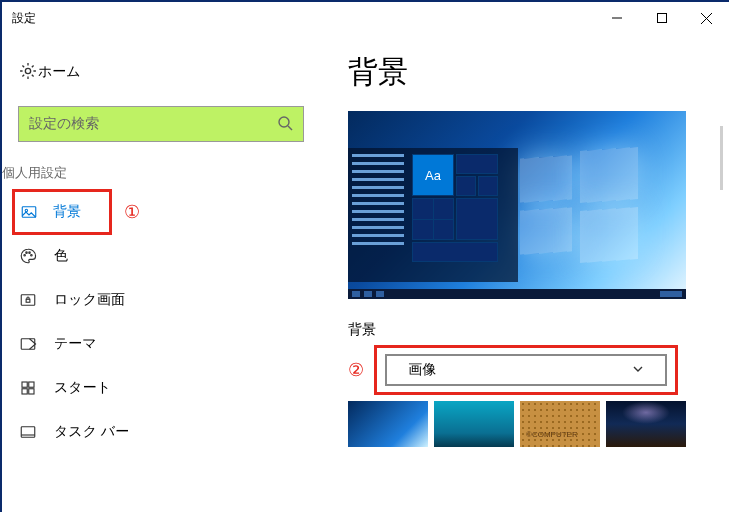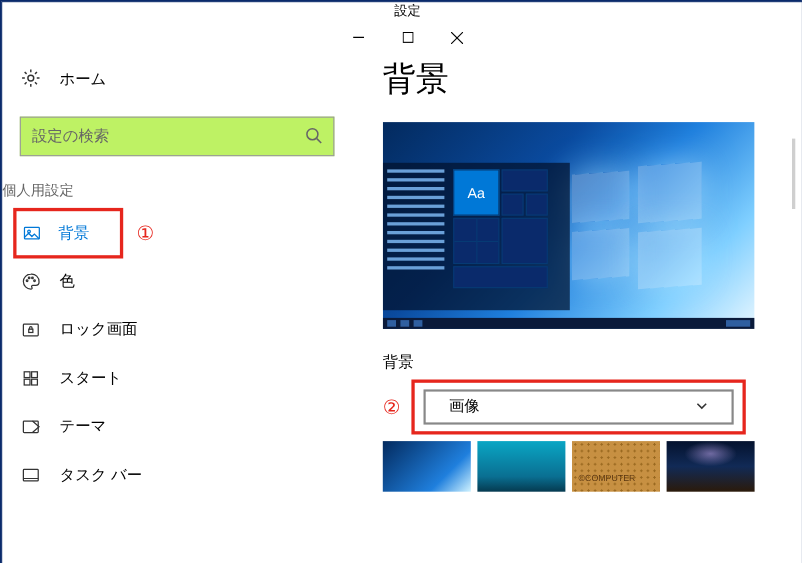--- a/index.html
+++ b/index.html
@@ -10,41 +10,40 @@
     color: #000;
     overflow: hidden;
     border: 1px solid #0a2a6b;
     box-sizing: border-box;
   }
   .titlebar {
     display: flex; align-items: center; justify-content: space-between;
     height: 32px;
     padding-left: 10px;
     font-size: 12px;
-    flex-direction: column;
   }
   .winctrls { display: flex; }
   .winctrl {
     width: 45px; height: 30px;
     display: flex; align-items: center; justify-content: center;
     font-size: 12px;
   }
   .content {
     display: flex;
     height: calc(100% - 32px);
   }
   .sidebar {
     width: 318px;
     padding-top: 18px;
     box-sizing: border-box;
   }
   .home-row {
     display: flex; align-items: center;
     padding-left: 16px;
-    height: 40px; gap: 16px;
+    height: 40px; 
     font-size: 14px;
   }
   .gear-icon svg { width: 20px; height: 20px; }
   .searchbox {
     margin: 14px 16px 22px 16px;
     height: 34px;
     border: 1px solid #999;
     background: #bef264;
     display: flex; align-items: center;
     padding: 0 10px;
@@ -247,37 +246,37 @@
             <rect x="9.5" y="11" width="5" height="4"></rect>
             <path d="M10.5 11v-1.5a1.5 1.5 0 0 1 3 0V11"></path>
           </svg>
       </span>
       <span>ロック画面</span>
     </div>
 
     <div class="nav-item">
       <span class="icon-slot">
         <svg viewBox="0 0 24 24">
+            <rect x="3" y="5" width="18" height="14" rx="1"></rect>
+            <path d="M14 5l8 7-8 7"></path>
+          </svg>
+      </span>
+      <span>テーマ</span>
+    </div>
+
+    <div class="nav-item">
+      <span class="icon-slot">
+        <svg viewBox="0 0 24 24">
             <rect x="4" y="4" width="7" height="7"></rect>
             <rect x="13" y="4" width="7" height="7"></rect>
             <rect x="4" y="13" width="7" height="7"></rect>
             <rect x="13" y="13" width="7" height="7"></rect>
           </svg>
       </span>
       <span>スタート</span>
-    </div>
-
-    <div class="nav-item">
-      <span class="icon-slot">
-        <svg viewBox="0 0 24 24">
-            <rect x="3" y="5" width="18" height="14" rx="1"></rect>
-            <path d="M14 5l8 7-8 7"></path>
-          </svg>
-      </span>
-      <span>テーマ</span>
     </div>
 
     <div class="nav-item">
       <span class="icon-slot">
         <svg viewBox="0 0 24 24">
             <rect x="3" y="5" width="18" height="14" rx="1"></rect>
             <line x1="3" y1="16" x2="21" y2="16"></line>
           </svg>
       </span>
       <span>タスク バー</span>

